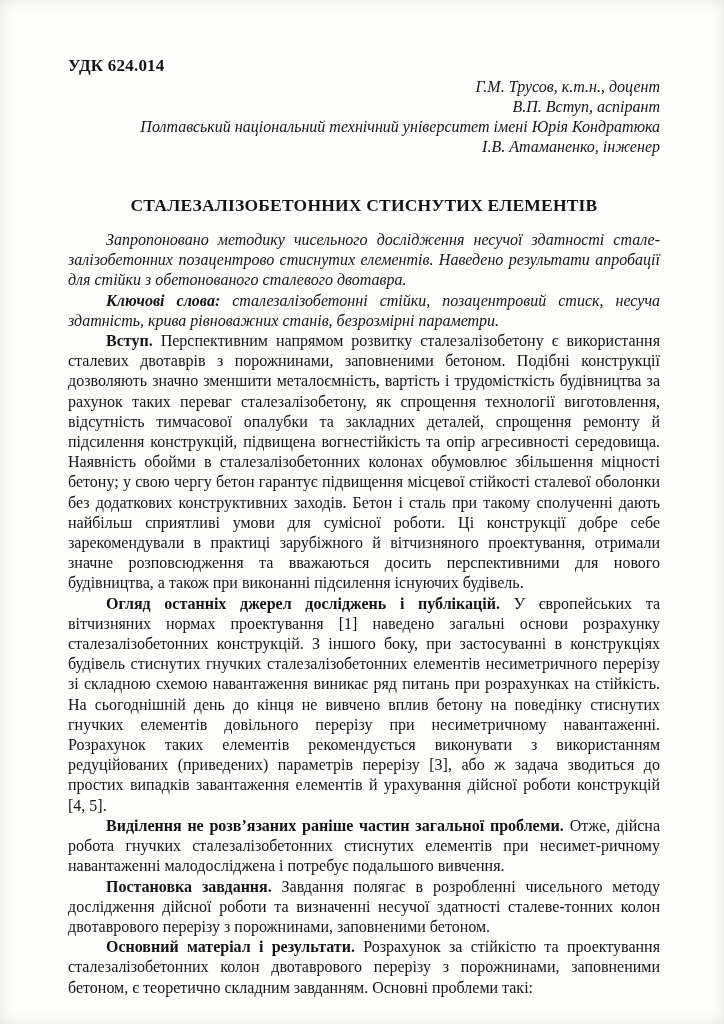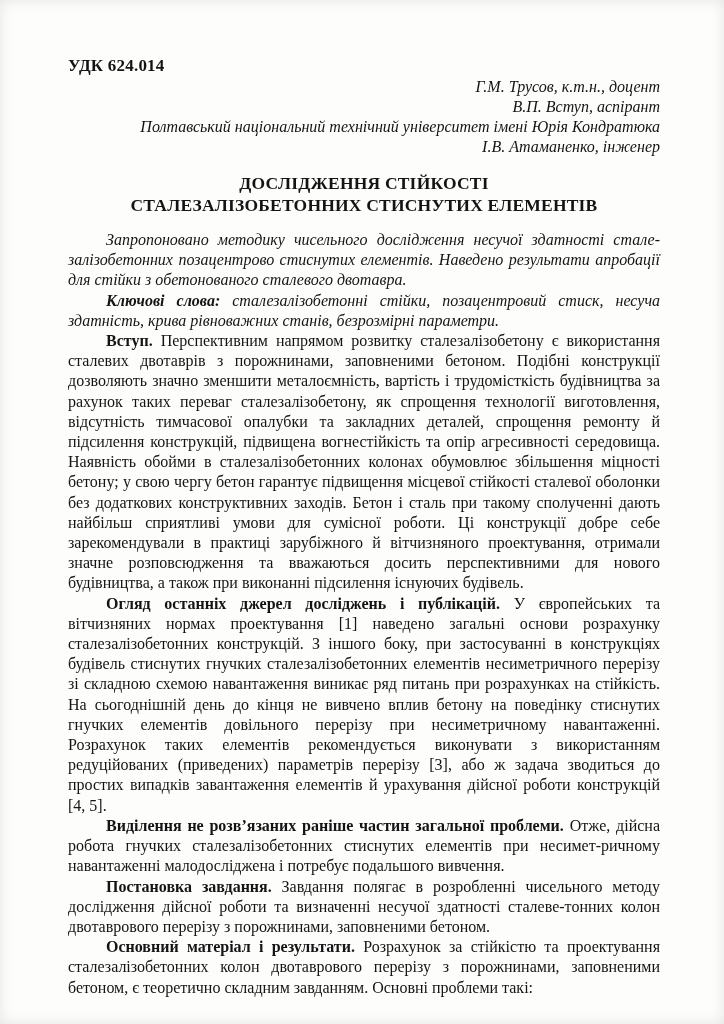--- a/index.html
+++ b/index.html
@@ -94,21 +94,21 @@
   <div class="udc">УДК 624.014</div>
 
   <div class="authors">
     <div>Г.М. Трусов, к.т.н., доцент</div>
     <div>В.П. Вступ, аспірант</div>
     <div>Полтавський національний технічний університет імені Юрія Кондратюка</div>
     <div>І.В. Атаманенко, інженер</div>
   </div>
 
   <h1 class="title">
-    <span>ДОСЛІДЖЕННЯ СТІЙКОСТІ</span><br>
+    <br>
     <span>СТАЛЕЗАЛІЗОБЕТОННИХ СТИСНУТИХ ЕЛЕМЕНТІВ</span>
   </h1>
 
   <p class="abstract abstract-first"><span>Запропоновано методику чисельного дослідження несучої здатності стале-залізобетонних позацентрово стиснутих елементів. Наведено результати апробації для стійки з обетонованого сталевого двотавра.</span></p>
 
   <p class="abstract"><span class="kw-label">Ключові слова:</span> <span>сталезалізобетонні стійки, позацентровий стиск, несуча здатність, крива рівноважних станів, безрозмірні параметри.</span></p>
 
   <p class="intro-start"><b class="par-head">Вступ.</b> <span>Перспективним напрямом розвитку сталезалізобетону є використання сталевих двотаврів з порожнинами, заповненими бетоном. Подібні конструкції дозволяють значно зменшити металоємність, вартість і трудомісткість будівництва за рахунок таких переваг сталезалізобетону, як спрощення технології виготовлення, відсутність тимчасової опалубки та закладних деталей, спрощення ремонту й підсилення конструкцій, підвищена вогнестійкість та опір агресивності середовища. Наявність обойми в сталезалізобетонних колонах обумовлює збільшення міцності бетону; у свою чергу бетон гарантує підвищення місцевої стійкості сталевої оболонки без додаткових конструктивних заходів. Бетон і сталь при такому сполученні дають найбільш сприятливі умови для сумісної роботи. Ці конструкції добре себе зарекомендували в практиці зарубіжного й вітчизняного проектування, отримали значне розповсюдження та вважаються досить перспективними для нового будівництва, а також при виконанні підсилення існуючих будівель.</span></p>
 
   <p><b class="par-head">Огляд останніх джерел досліджень і публікацій.</b> <span>У європейських та вітчизняних нормах проектування [1] наведено загальні основи розрахунку сталезалізобетонних конструкцій. З іншого боку, при застосуванні в конструкціях будівель стиснутих гнучких сталезалізобетонних елементів несиметричного перерізу зі складною схемою навантаження виникає ряд питань при розрахунках на стійкість. На сьогоднішній день до кінця не вивчено вплив бетону на поведінку стиснутих гнучких елементів довільного перерізу при несиметричному навантаженні. Розрахунок таких елементів рекомендується виконувати з використанням редуційованих (приведених) параметрів перерізу [3], або ж задача зводиться до простих випадків завантаження елементів й урахування дійсної роботи конструкцій [4, 5].</span></p>

